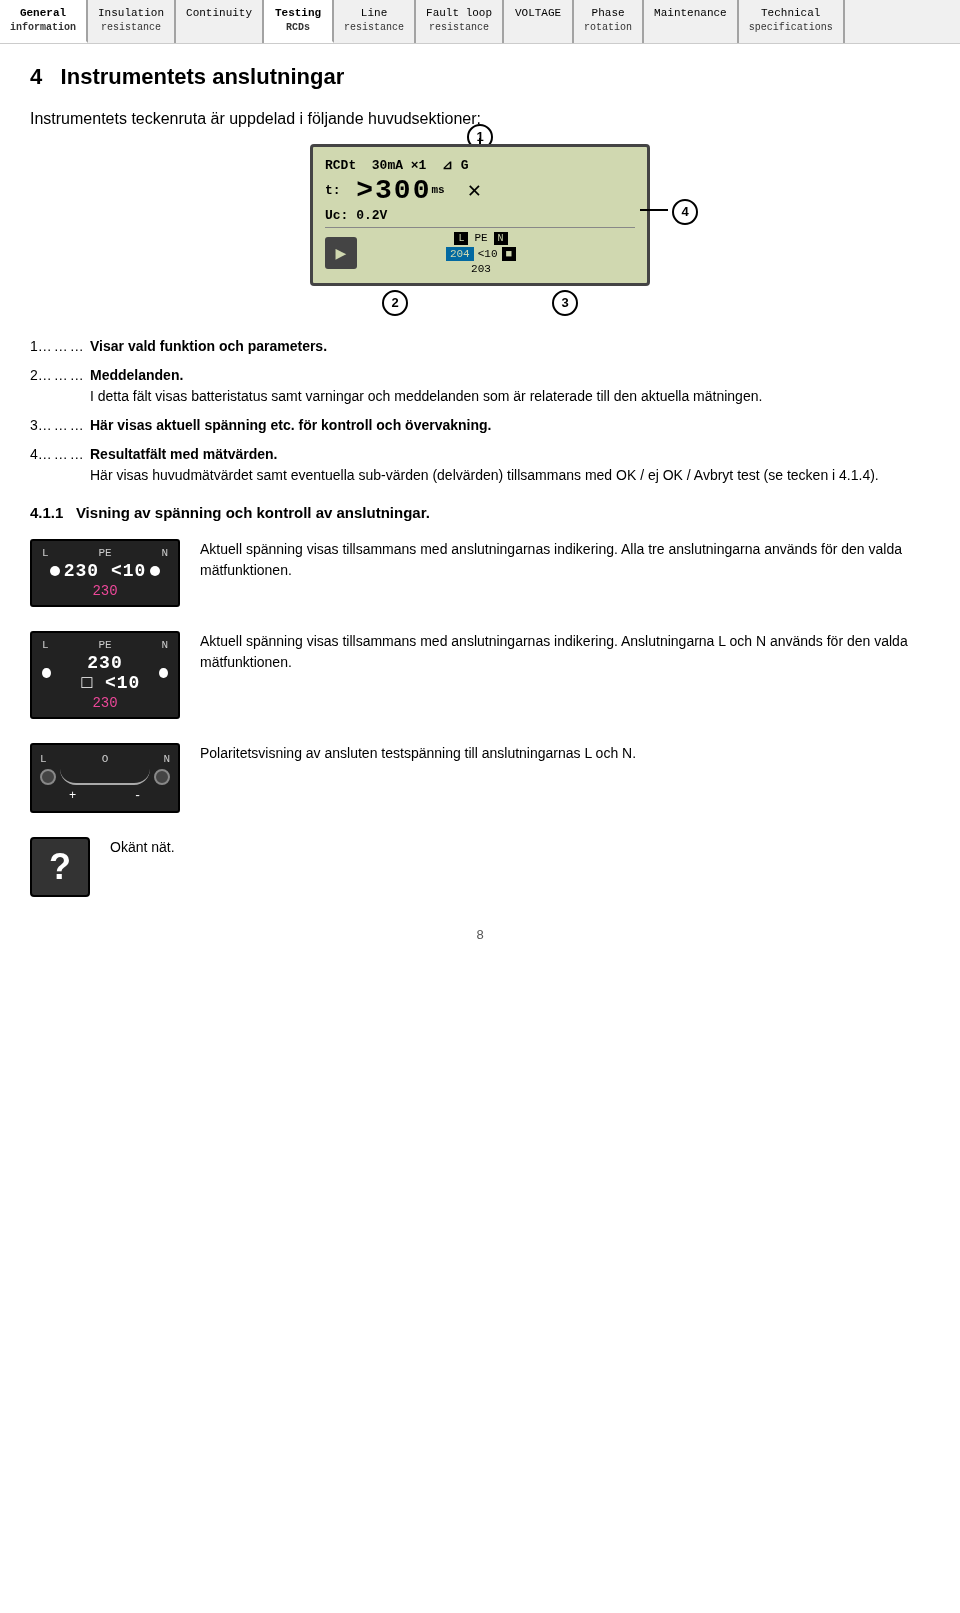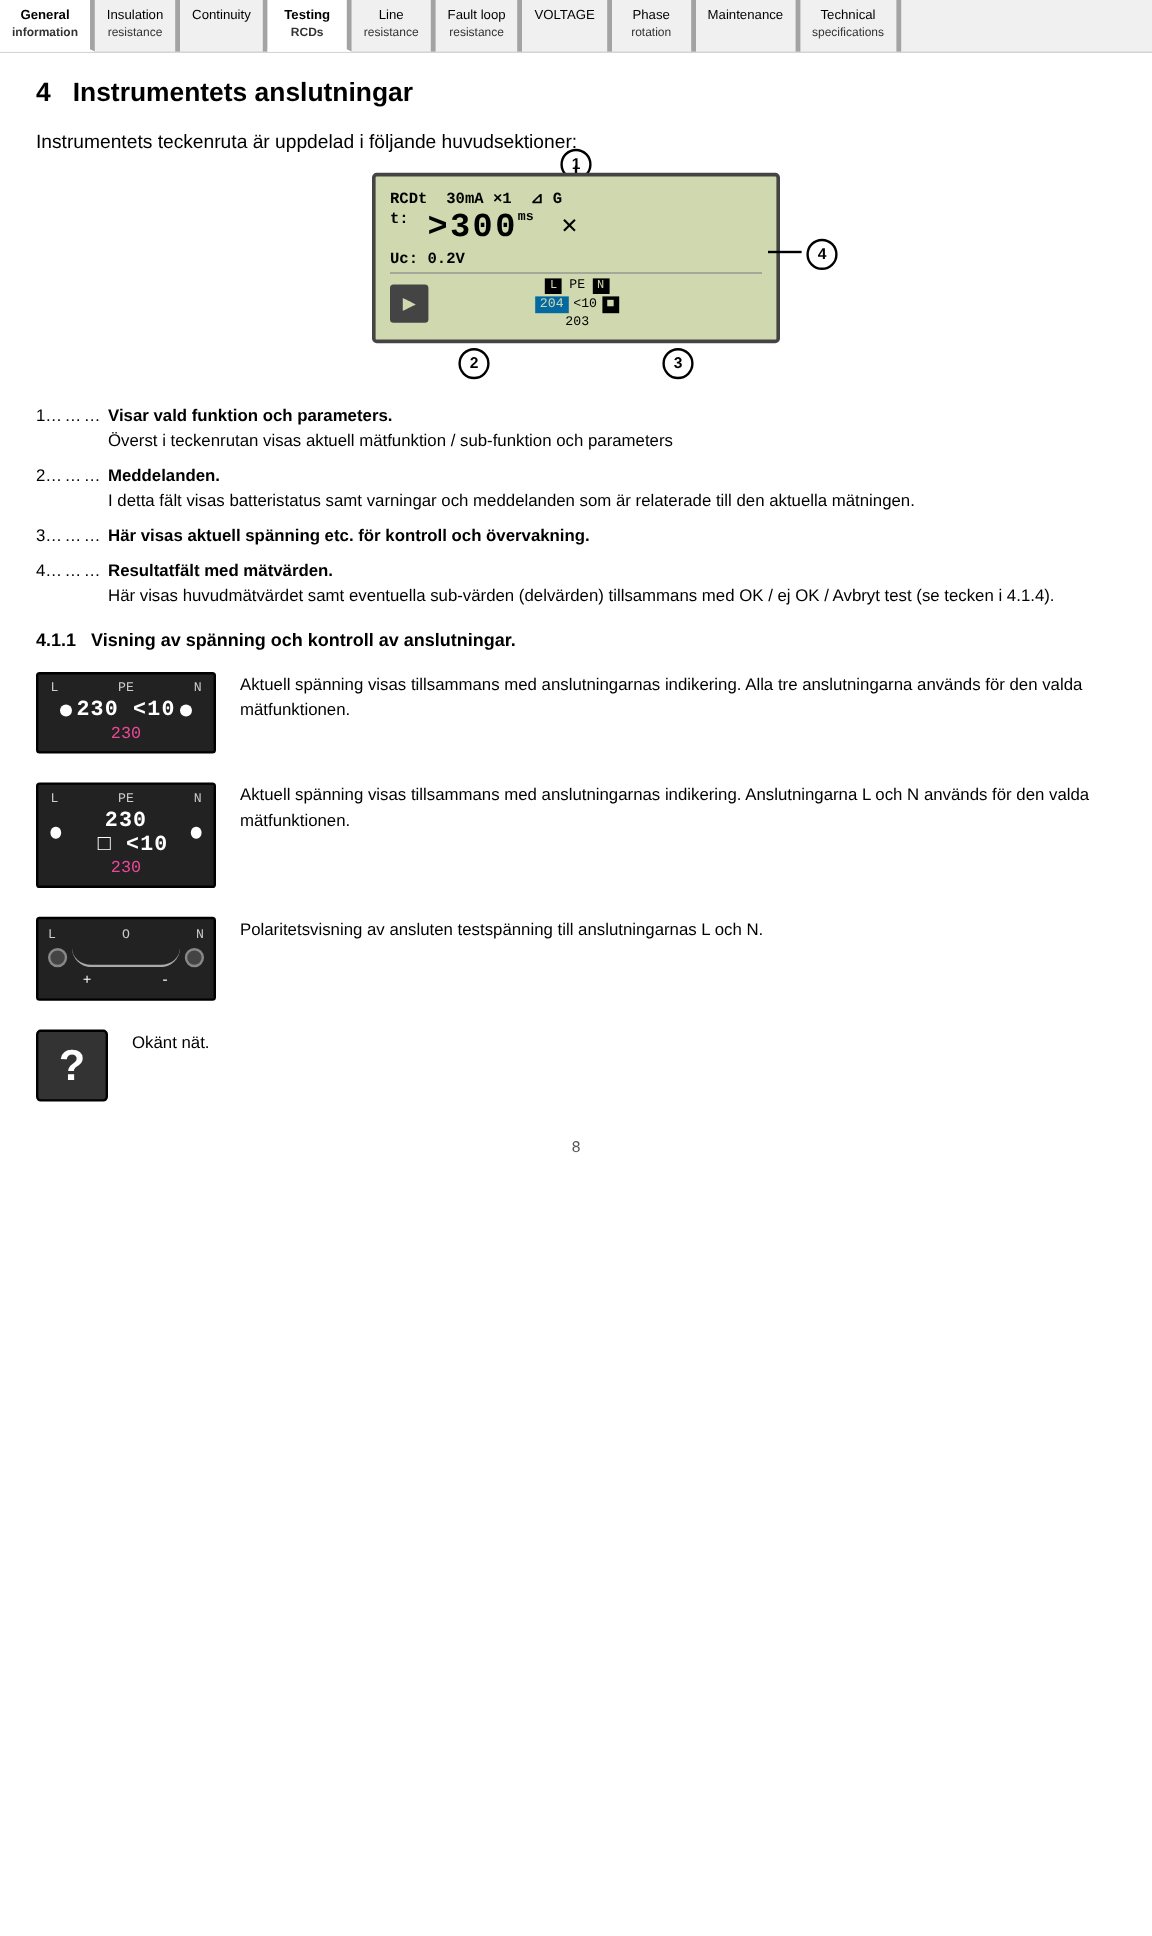--- a/index.html
+++ b/index.html
@@ -14,24 +14,25 @@
     
     .top-nav {
       display: flex;
       border-bottom: 1px solid #ccc;
       background: #f0f0f0;
     }
     .top-nav .nav-item {
       padding: 6px 10px;
       font-size: 11px;
       text-align: center;
-      border-right: 4px solid #a3a3a3;
+      border-right: 2px solid #a3a3a3;
       cursor: pointer;
       line-height: 1.3;
       min-width: 70px;
+      font-family: Liberation Mono, monospace;
     }
     .top-nav .nav-item.active {
       background: #fff;
       font-weight: bold;
       border-bottom: 2px solid #fff;
     }
     .nav-item .nav-sub {
       font-size: 10px;
       color: #333;
     }
@@ -98,20 +99,21 @@
       border: 3px solid #444;
       border-radius: 4px;
       padding: 8px 12px;
       width: 340px;
       font-family: 'Courier New', monospace;
       position: relative;
     }
 
     .lcd-row {
       display: flex;
+      align-items: center;
       font-size: 13px;
       margin: 2px 0;
       color: #000;
       font-weight: bold;
     }
 
     .lcd-big {
       font-size: 28px;
       font-weight: bold;
       letter-spacing: 2px;
@@ -376,21 +378,20 @@
     </div>
   </div>
 
 
   <div class="desc-list">
 
     <div class="desc-item">
       <span class="desc-num">1<span class="dots">………</span></span>
       <span class="desc-text">
         <strong>Visar vald funktion och parameters.</strong><br>
-        <span>Överst i teckenrutan visas aktuell mätfunktion / sub-funktion och parameters</span>
       </span>
     </div>
 
     <div class="desc-item">
       <span class="desc-num">2<span class="dots">………</span></span>
       <span class="desc-text">
         <strong>Meddelanden.</strong><br>
         <span>I detta fält visas batteristatus samt varningar och meddelanden som är relaterade till den aktuella mätningen.</span>
       </span>
     </div>

